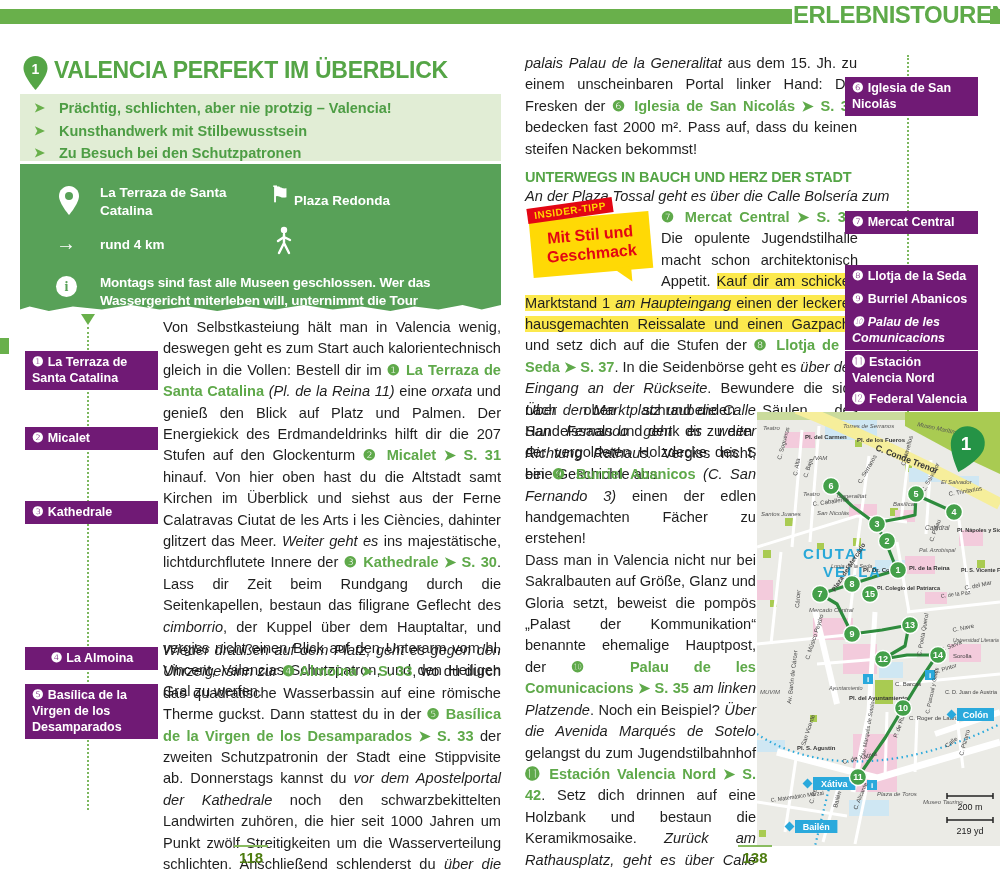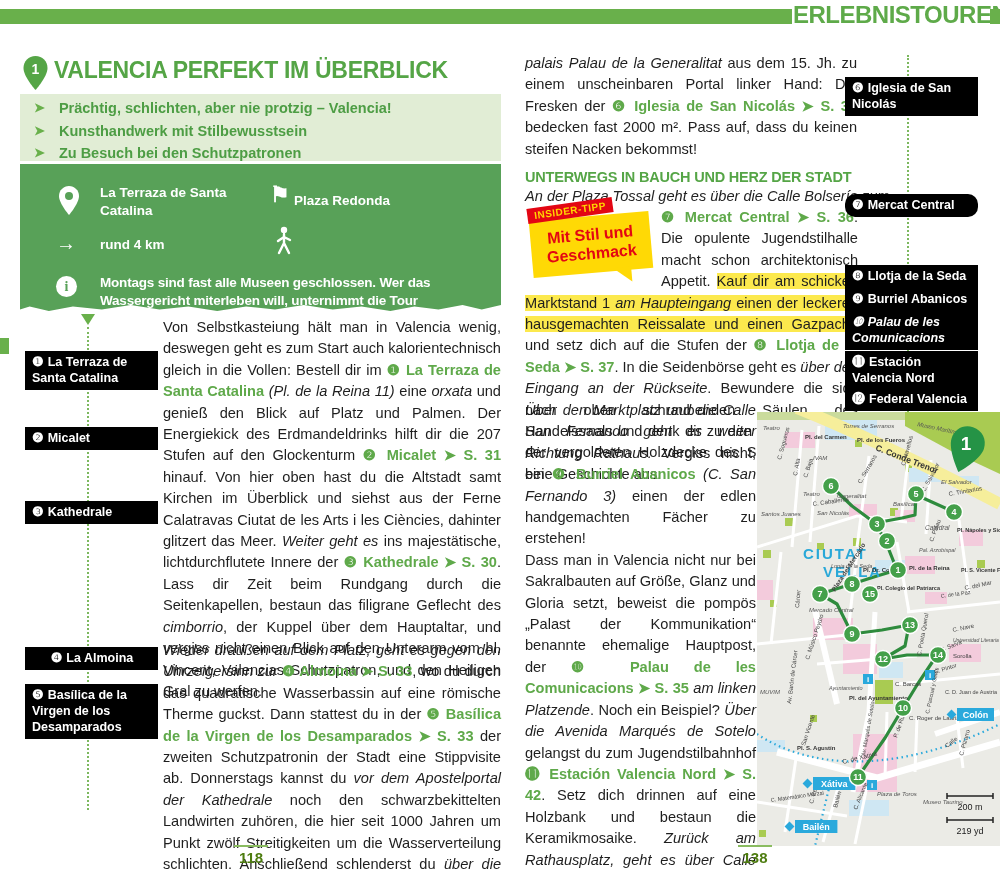--- a/index.html
+++ b/index.html
@@ -32,21 +32,21 @@
           font-weight:bold;font-size:14px;text-align:center;line-height:21px;
           font-family:"Liberation Serif",serif;}
 
   
   .dotline{border-left:2px dotted #7cb85e;width:0;}
   .downarrow{width:0;height:0;border-left:7px solid transparent;border-right:7px solid transparent;
              border-top:11px solid #69b04b;}
   .edgetab{left:0;top:338px;width:9px;height:16px;background:#69b04b;}
 
   
-  .mlabel{background:#000000;color:#fff;font-weight:bold;font-size:12.5px;line-height:16px;
+  .mlabel{background:#701a75;color:#fff;font-weight:bold;font-size:12.5px;line-height:16px;
           padding:3px 6px 4px 7px;box-sizing:border-box;width:133px;}
   .mlabel .mnum{color:#fff;font-size:13px;margin-right:4px;}
   .ml-left{left:25px;}
   .ml-right{left:845px;}
 
   
   .rt{font-size:14.6px;line-height:21.4px;text-align:justify;color:#1e1e1e;hyphens:auto;}
   .seg-i{font-style:italic;}
   .seg-g{color:#5fa94a;font-weight:bold;}
   .seg-hl{background:#fce94d;}
@@ -151,21 +151,21 @@
   </div>
 
   <div class="abs rt" style="left:525px;top:207px;width:333px;">
     <div class="badge-space"></div>
     <span><span class="seg-g">❼ Mercat Central ➤ S. 36</span><span class="seg-n">. Die opulente Jugendstilhalle macht schon architektonisch Appetit. </span><span class="seg-hl">Kauf dir am schicken Marktstand 1 </span><span class="seg-hli">am Haupteingang</span><span class="seg-hl"> einen der leckeren hausgemachten Reissalate und einen Gazpacho</span><span class="seg-n"> und setz dich auf die Stufen der </span><span class="seg-g">❽ Llotja de la Seda ➤ S. 37</span><span class="seg-n">. In die Seidenbörse geht es </span><span class="seg-i">über den Eingang an der Rückseite</span><span class="seg-n">. Bewundere die sich nach oben schraubenden Säulen des Handelssaals und denk dir zu den Fabelwesen an der vergoldeten Holzdecke des Seegerichtssaals eine Geschichte aus.</span></span>
   </div>
 
   <div class="abs rt" style="left:525px;top:400px;width:231px;"><span class="seg-i">Über den Marktplatz und die Calle San Fernando geht es weiter Richtung Rathaus.</span><span class="seg-n"> Vergiss nicht, bei </span><span class="seg-g">❾ Burriel Abanicos </span><span class="seg-i">(C. San Fernando 3)</span><span class="seg-n"> einen der edlen handgemachten Fächer zu erstehen!</span><br><span class="seg-n">Dass man in Valencia nicht nur bei Sakralbauten auf Größe, Glanz und Gloria setzt, beweist die pompös „Palast der Kommunikation“ benannte ehemalige Hauptpost, der </span><span class="seg-g">❿ Palau de les Comunicacions ➤ S. 35</span><span class="seg-n"> </span><span class="seg-i">am linken Platzende</span><span class="seg-n">. Noch ein Beispiel? </span><span class="seg-i">Über die Avenida Marqués de Sotelo</span><span class="seg-n"> gelangst du zum Jugendstilbahnhof </span><span class="seg-g">⓫ Estación Valencia Nord ➤ S. 42</span><span class="seg-n">. Setz dich drinnen auf eine Holzbank und bestaun die Keramikmosaike. </span><span class="seg-i">Zurück am Rathausplatz, geht es über Calle Barcas und Calle Trànsits zur platanenumstandenen Plaza Rodrigo Botet:</span></div>
 
   <div class="abs mlabel ml-right" style="top:77px;"><span class="mnum">❻</span><span>Iglesia de San Nicolás</span></div>
-  <div class="abs mlabel ml-right" style="top:194px;border-radius:10px;"><span class="mnum">❼</span><span>Mercat Central</span></div>
+  <div class="abs mlabel ml-right" style="top:211px;"><span class="mnum">❼</span><span>Mercat Central</span></div>
   <div class="abs mlabel ml-right" style="top:265px;"><span class="mnum">❽</span><span>Llotja de la Seda</span></div>
   <div class="abs mlabel ml-right" style="top:288px;"><span class="mnum">❾</span><span>Burriel Abanicos</span></div>
   <div class="abs mlabel ml-right" style="top:311px;font-style:italic;"><span class="mnum">❿</span><span>Palau de les Comunicacions</span></div>
   <div class="abs mlabel ml-right" style="top:351px;"><span class="mnum">⓫</span><span>Estación Valencia Nord</span></div>
   <div class="abs mlabel ml-right" style="top:388px;"><span class="mnum">⓬</span><span>Federal Valencia</span></div>
 
   <div class="abs" id="map">
     <svg width="243" height="434" viewBox="0 0 243 434">
       <rect x="0" y="0" width="243" height="434" fill="#ebebe6"></rect>
 

